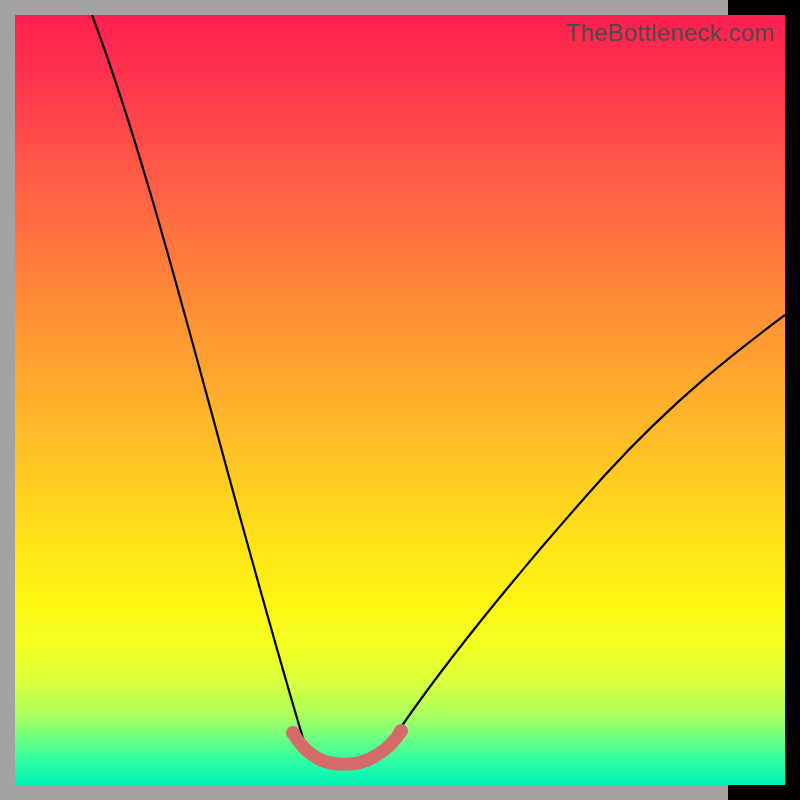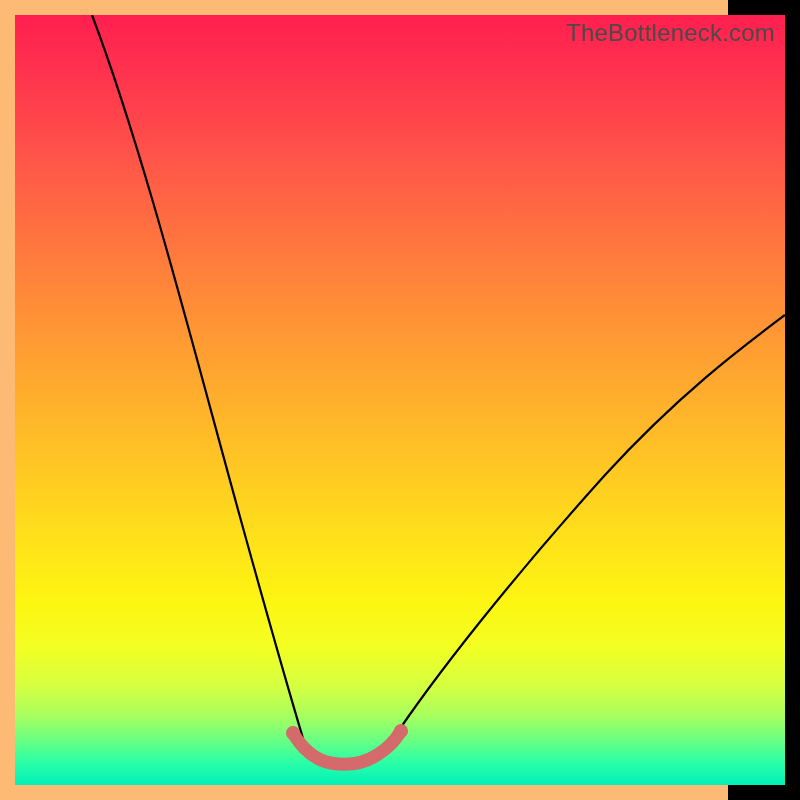--- a/index.html
+++ b/index.html
@@ -8,21 +8,21 @@
     width: 800px;
     height: 800px;
     background: #000;
     overflow: hidden;
     font-family: Arial, Helvetica, sans-serif;
   }
   .frame {
     position: relative;
     width: 728px;
     height: 800px;
-    background: #fdba74;
+    background: #a3a3a3;
   }
   .plot-area {
     position: absolute;
     left: 15px;
     top: 15px;
     width: 770px;
     height: 770px;
     
     background: linear-gradient(
       to bottom,

